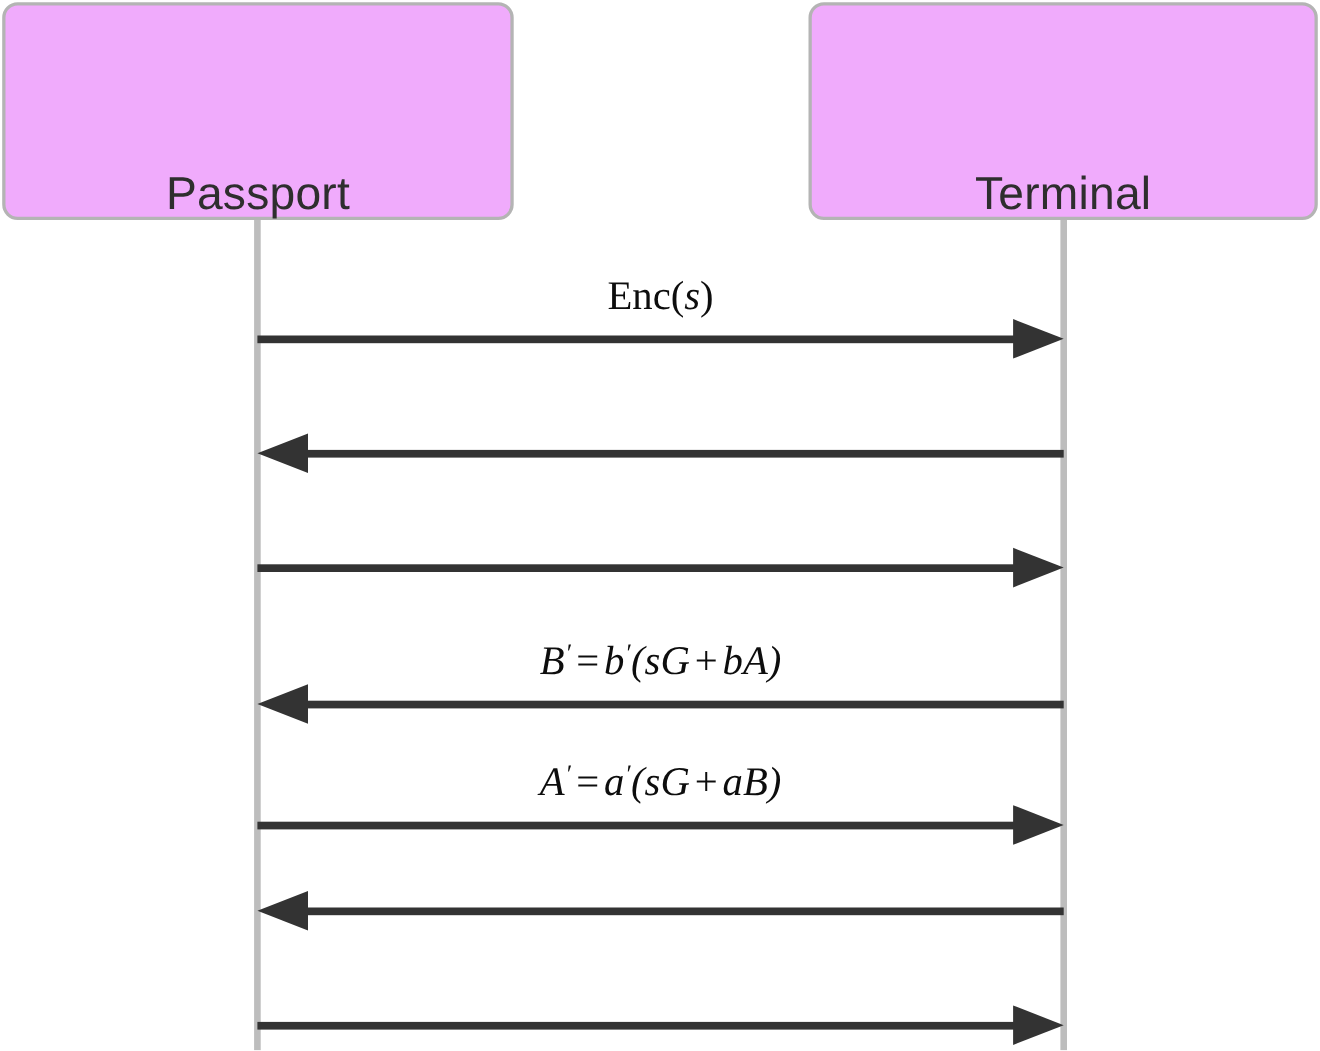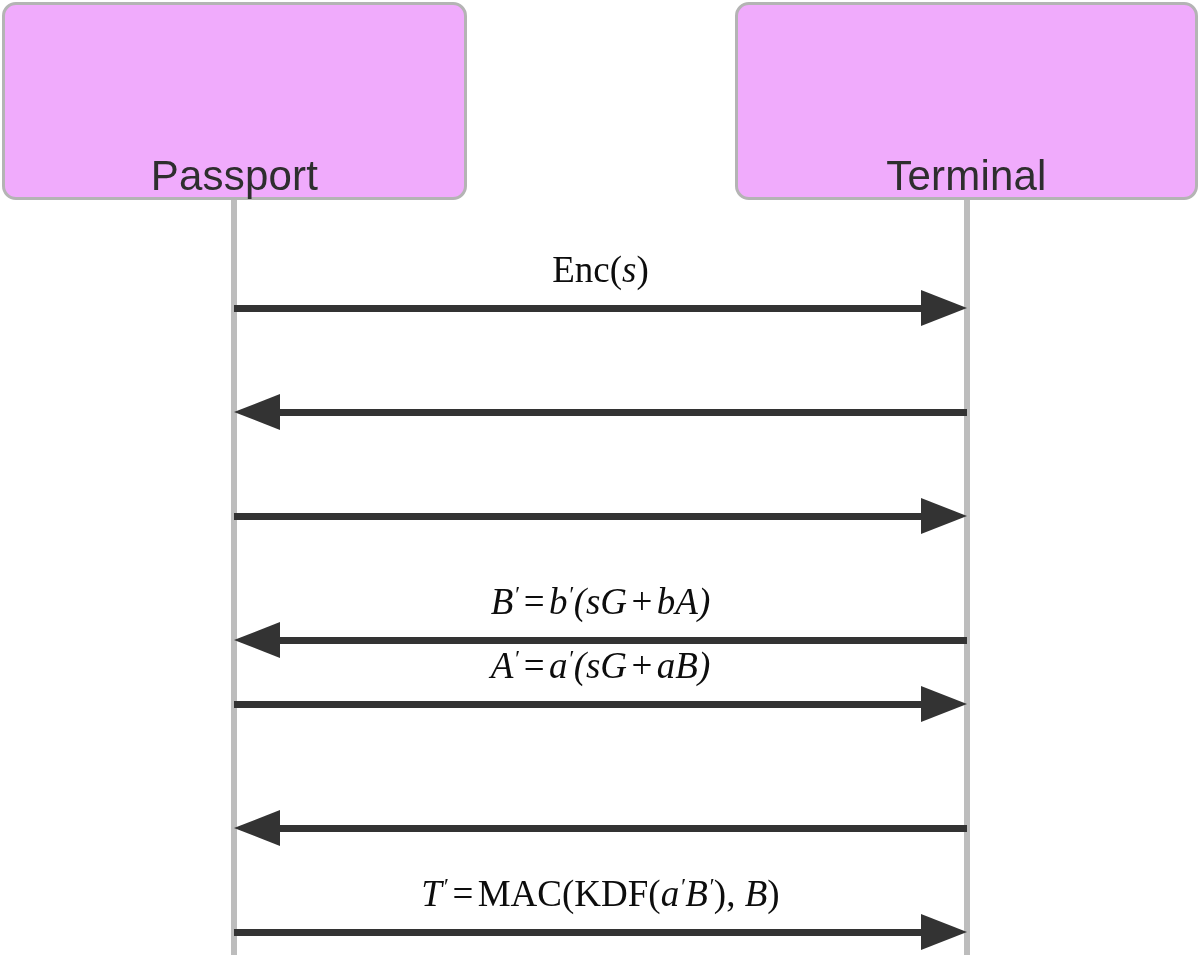--- a/index.html
+++ b/index.html
@@ -162,29 +162,28 @@
       </div>
       <div class="message dir-right" style="top: 416px;">
         <div class="arrow-line"></div>
         <div class="arrow-head"></div>
       </div>
       <div class="message dir-left" style="top: 520px; margin-top: 20px;">
         <div class="message-label"><span class="mi">B</span><span class="prime">′</span><span class="op">=</span><span class="mi">b</span><span class="prime">′</span><span class="mi">(</span><span class="mi">sG</span><span class="op">+</span><span class="mi">bA</span><span class="mi">)</span></div>
         <div class="arrow-line"></div>
         <div class="arrow-head"></div>
       </div>
-      <div class="message dir-right" style="top: 604px;">
+      <div class="message dir-right" style="top: 650px;">
         <div class="message-label"><span class="mi">A</span><span class="prime">′</span><span class="op">=</span><span class="mi">a</span><span class="prime">′</span><span class="mi">(</span><span class="mi">sG</span><span class="op">+</span><span class="mi">aB</span><span class="mi">)</span></div>
         <div class="arrow-line"></div>
         <div class="arrow-head"></div>
       </div>
       <div class="message dir-left" style="top: 728px;">
         <div class="arrow-line"></div>
         <div class="arrow-head"></div>
       </div>
       <div class="message dir-right" style="top: 832px;">
-        <div class="message-label"><span class="mi">T</span><span class="prime">′</span><span class="op">=</span><span class="mr">MAC(KDF(</span><span class="mi">a</span><span class="prime">′</span><span class="mi">B</span><span class="prime">′</span><span class="mr">), </span><span class="mi">B</span><span class="mr">)</span></div>
         <div class="arrow-line"></div>
         <div class="arrow-head"></div>
       </div>
     </div>
 
 </div>
 
 </body></html>

